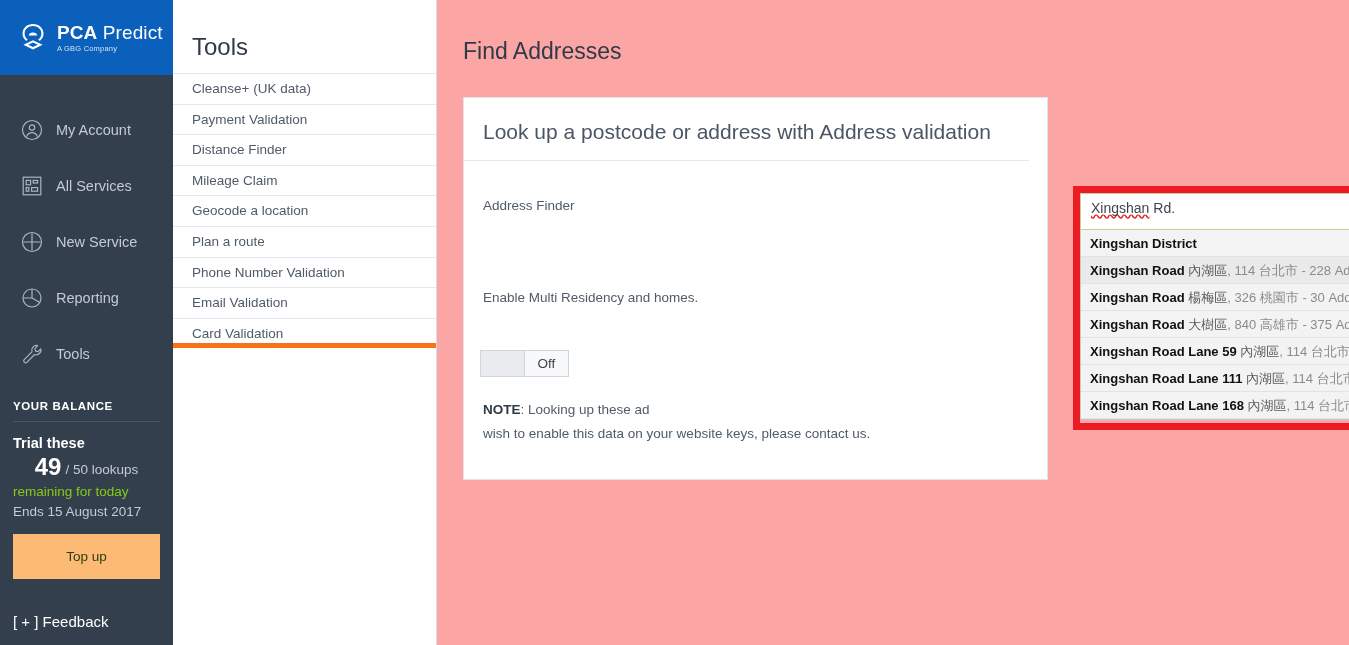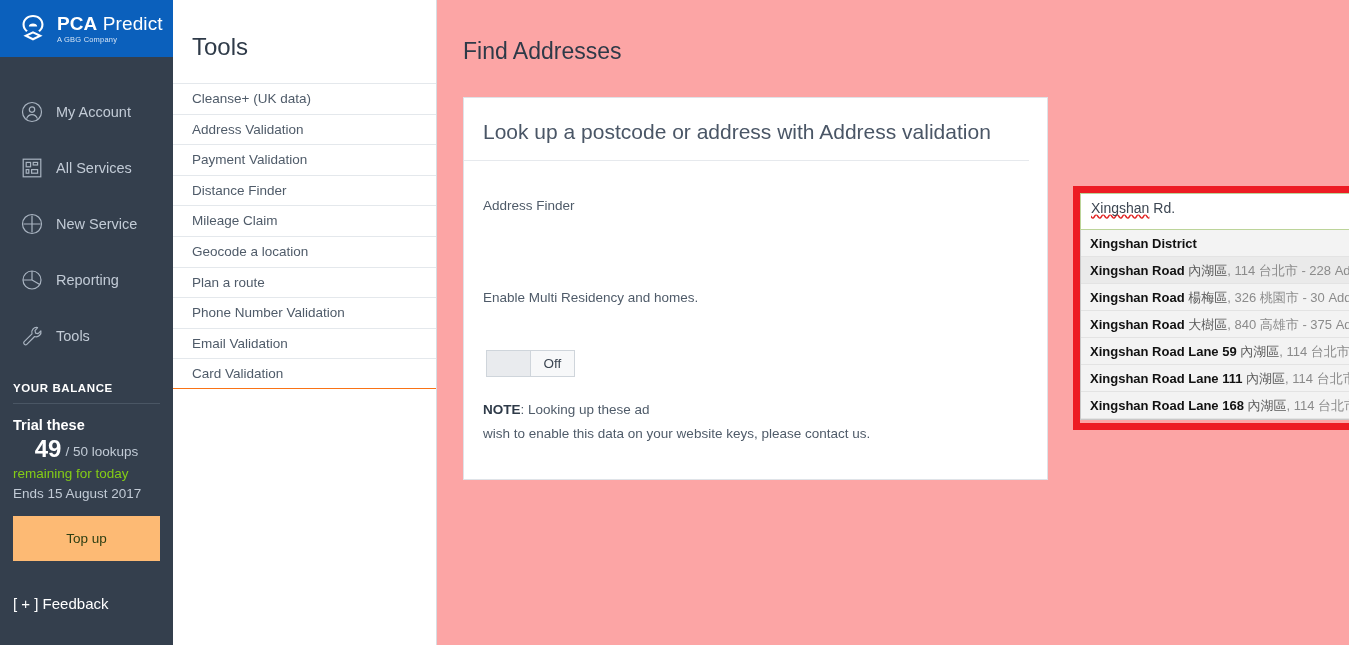--- a/index.html
+++ b/index.html
@@ -12,21 +12,21 @@
   }
   .app { position: relative; width: 1349px; height: 645px; }
 
   
   .sidebar {
     position: absolute; left: 0; top: 0;
     width: 173px; height: 645px;
     background: #343f4d;
   }
   .brand {
-    height: 57px; background: #0b60bc;
+    height: 75px; background: #0b60bc;
     display: flex; align-items: center;
     padding-left: 16px;
   }
   .brand-logo { display: flex; align-items: center; }
   .brand-mark { width: 34px; height: 34px; flex: 0 0 34px; margin-right: 7px; }
   .brand-text { line-height: 1; }
   .brand-title { font-size: 19px; color: #fff; letter-spacing: .1px; }
   .brand-title b { font-weight: bold; }
   .brand-title span.light { font-weight: normal; }
   .brand-sub { font-size: 7.5px; color: #d3e3f5; margin-top: 3px; letter-spacing: .2px; }
@@ -65,27 +65,27 @@
   
   .tools-panel {
     position: absolute; left: 173px; top: 0;
     width: 264px; height: 645px;
     background: #ffffff; border-right: 1px solid #d8dde2;
   }
   .tools-head { padding: 33px 0 0 19px; }
   .tools-title { font-size: 24px; color: #2e3a48; }
   .tools-sub { font-size: 13.5px; color: #5a6personally; }
   .tools-sub { font-size: 13.5px; color: #5c6b7a; margin-top: 13px; }
-  .tools-list { margin-top: 22px; }
+  .tools-list { margin-top: 12px; }
   .tool-item {
     height: 30.6px; line-height: 30.6px;
     padding-left: 19px; font-size: 13.5px; color: #4f5b69;
     border-top: 1px solid #e4e8ec; cursor: pointer;
   }
-  .tool-item:last-child { border-bottom: 1px solid #f97316; }
+  .tool-item:last-child { border-bottom: 5px solid #f97316; }
 
   
   .main {
     position: absolute; left: 437px; top: 0;
     width: 912px; height: 645px;
     background: #fca5a5;
   }
   .page-title {
     font-size: 23px; color: #2e3a48;
     padding: 38px 0 0 26px;
@@ -102,21 +102,21 @@
     margin: 0 18px 0 0;
   }
   .field-row { display: flex; padding: 29px 0 0 19px; }
   .field-label { font-size: 13.5px; color: #4f5b69; width: 163px; flex: 0 0 163px; padding-top: 8px; }
 
   .multi-text {
     position: absolute; left: 19px; top: 187px;
     width: 330px; font-size: 13.5px; color: #4f5b69; line-height: 25px;
   }
   .toggle {
-    position: absolute; left: 22px; top: 252px;
+    position: absolute; left: 16px; top: 252px;
     width: 89px; height: 27px; display: flex;
     border: 1px solid #cfd5db; background: #f7f8f9;
   }
   .toggle-knob { width: 44px; height: 100%; background: #e9ebee; border-right: 1px solid #cfd5db; }
   .toggle-label { flex: 1; display: flex; align-items: center; justify-content: center; font-size: 13.5px; color: #3c4652; }
 
   .note {
     position: absolute; left: 19px; top: 300px;
     width: 548px; font-size: 13.5px; color: #4f5b69; line-height: 24px;
   }
@@ -250,21 +250,20 @@
 
     <div class="feedback">[ + ] Feedback</div>
   </div>
 
   <div class="tools-panel">
     <div class="tools-head">
       <div class="tools-title">Tools</div>
     </div>
     <div class="tools-list">
       <div class="tool-item">Cleanse+ (UK data)</div>
-      <div class="tool-item">Address Validation</div>
       <div class="tool-item">Payment Validation</div>
       <div class="tool-item">Distance Finder</div>
       <div class="tool-item">Mileage Claim</div>
       <div class="tool-item">Geocode a location</div>
       <div class="tool-item">Plan a route</div>
       <div class="tool-item">Phone Number Validation</div>
       <div class="tool-item">Email Validation</div>
       <div class="tool-item">Card Validation</div>
     </div>
   </div>

